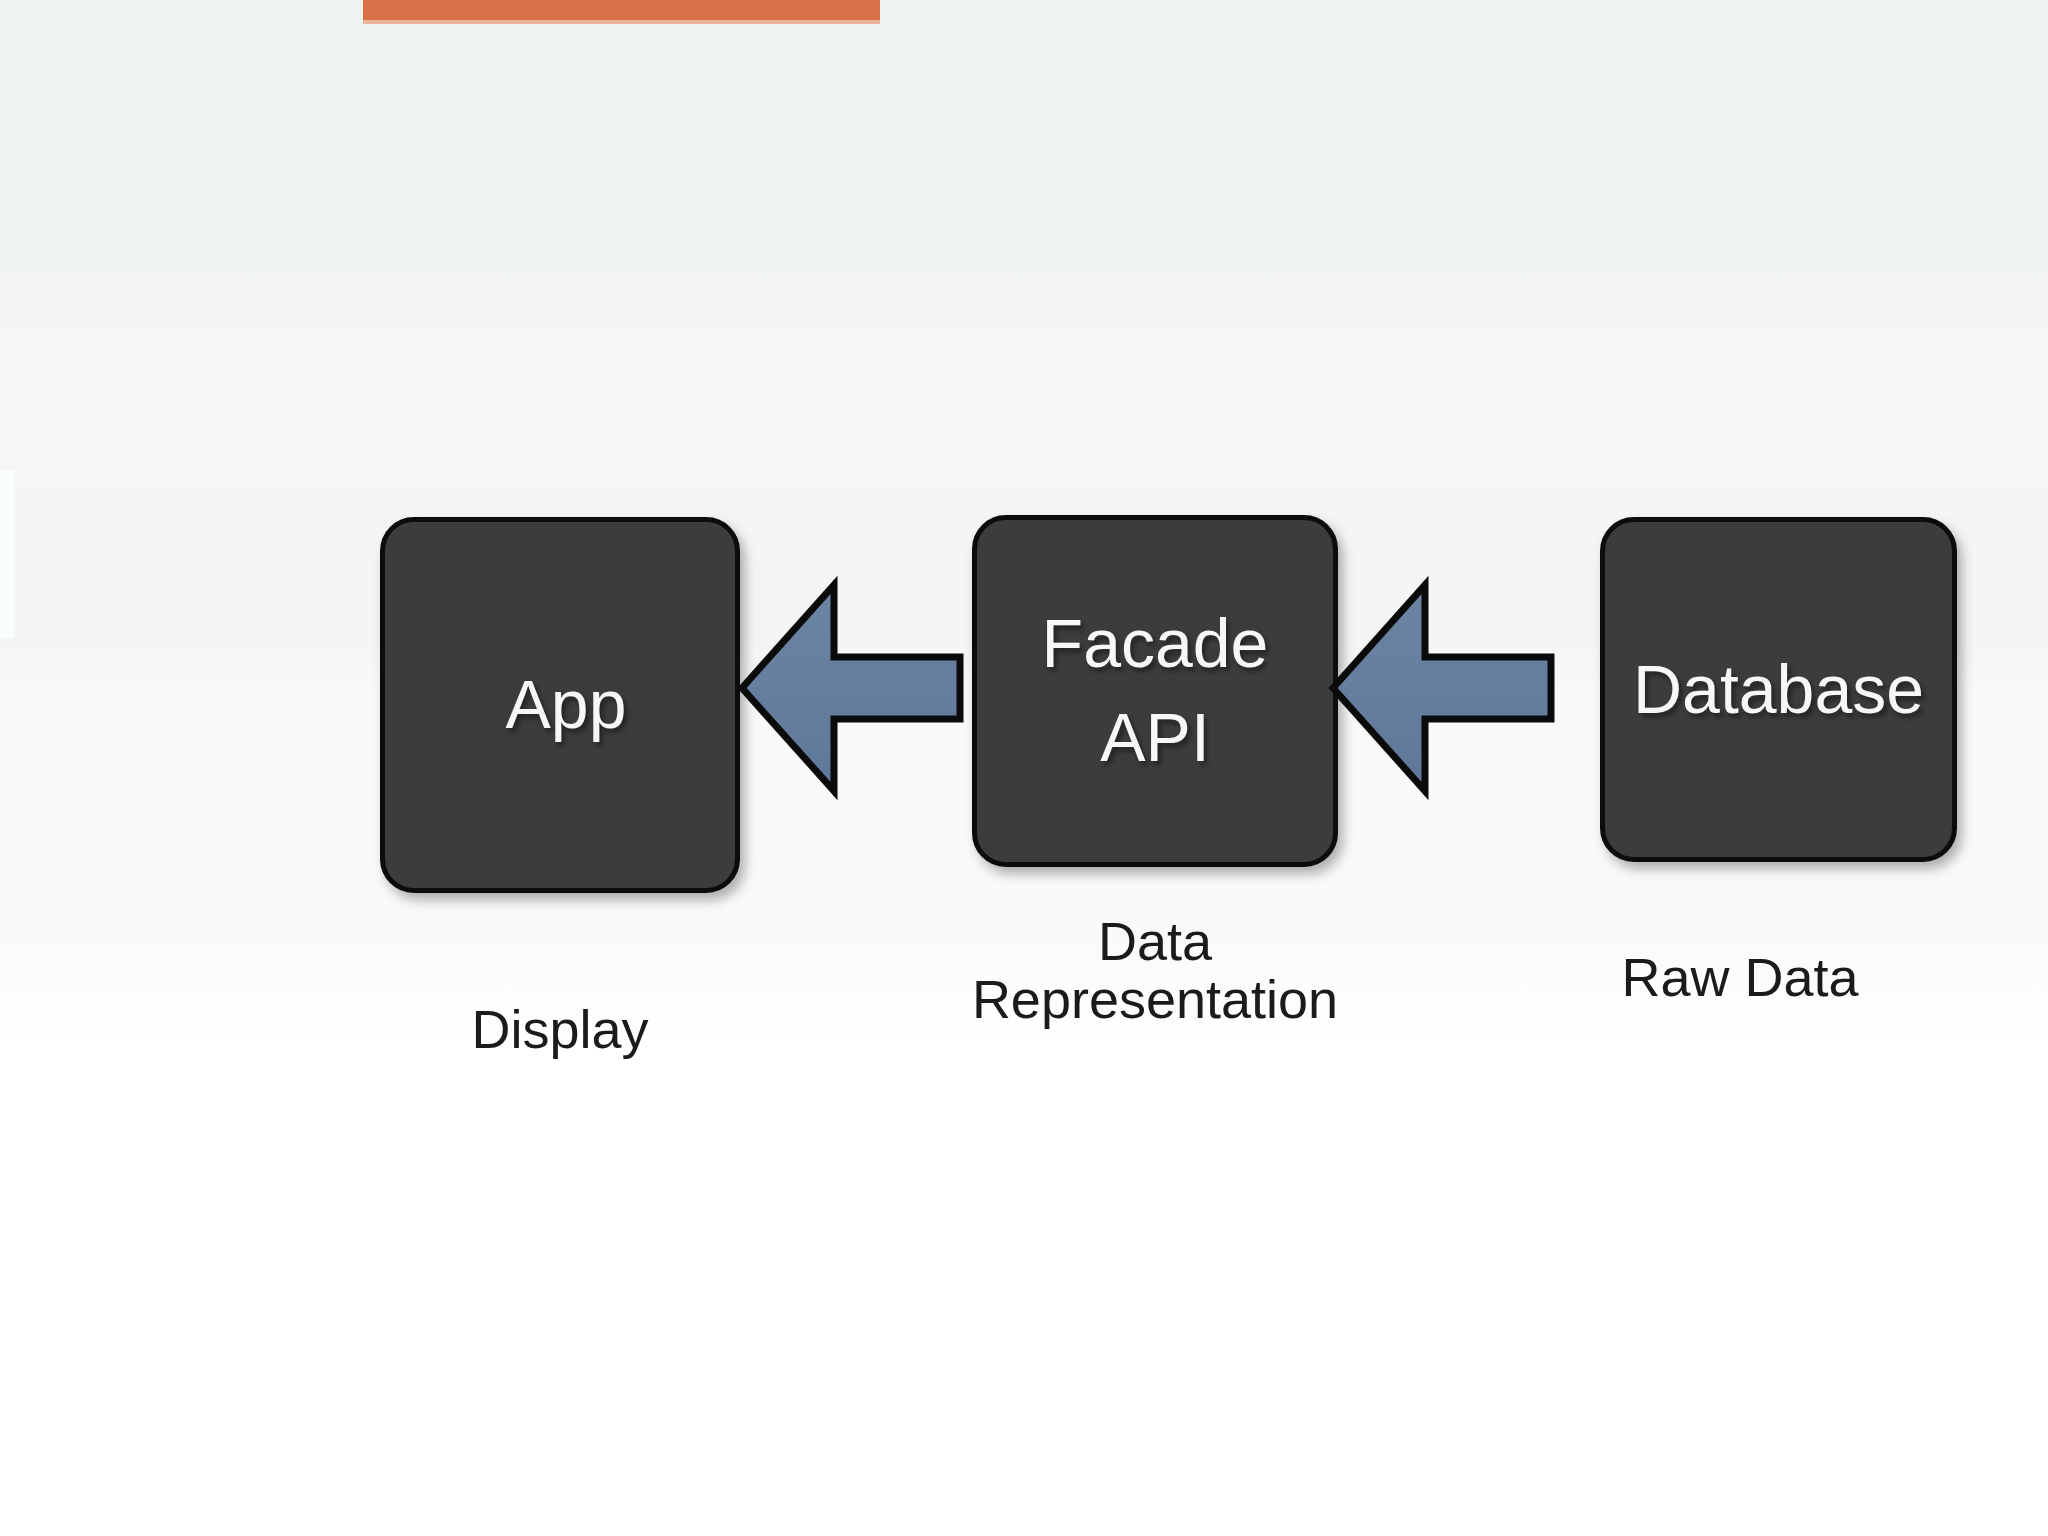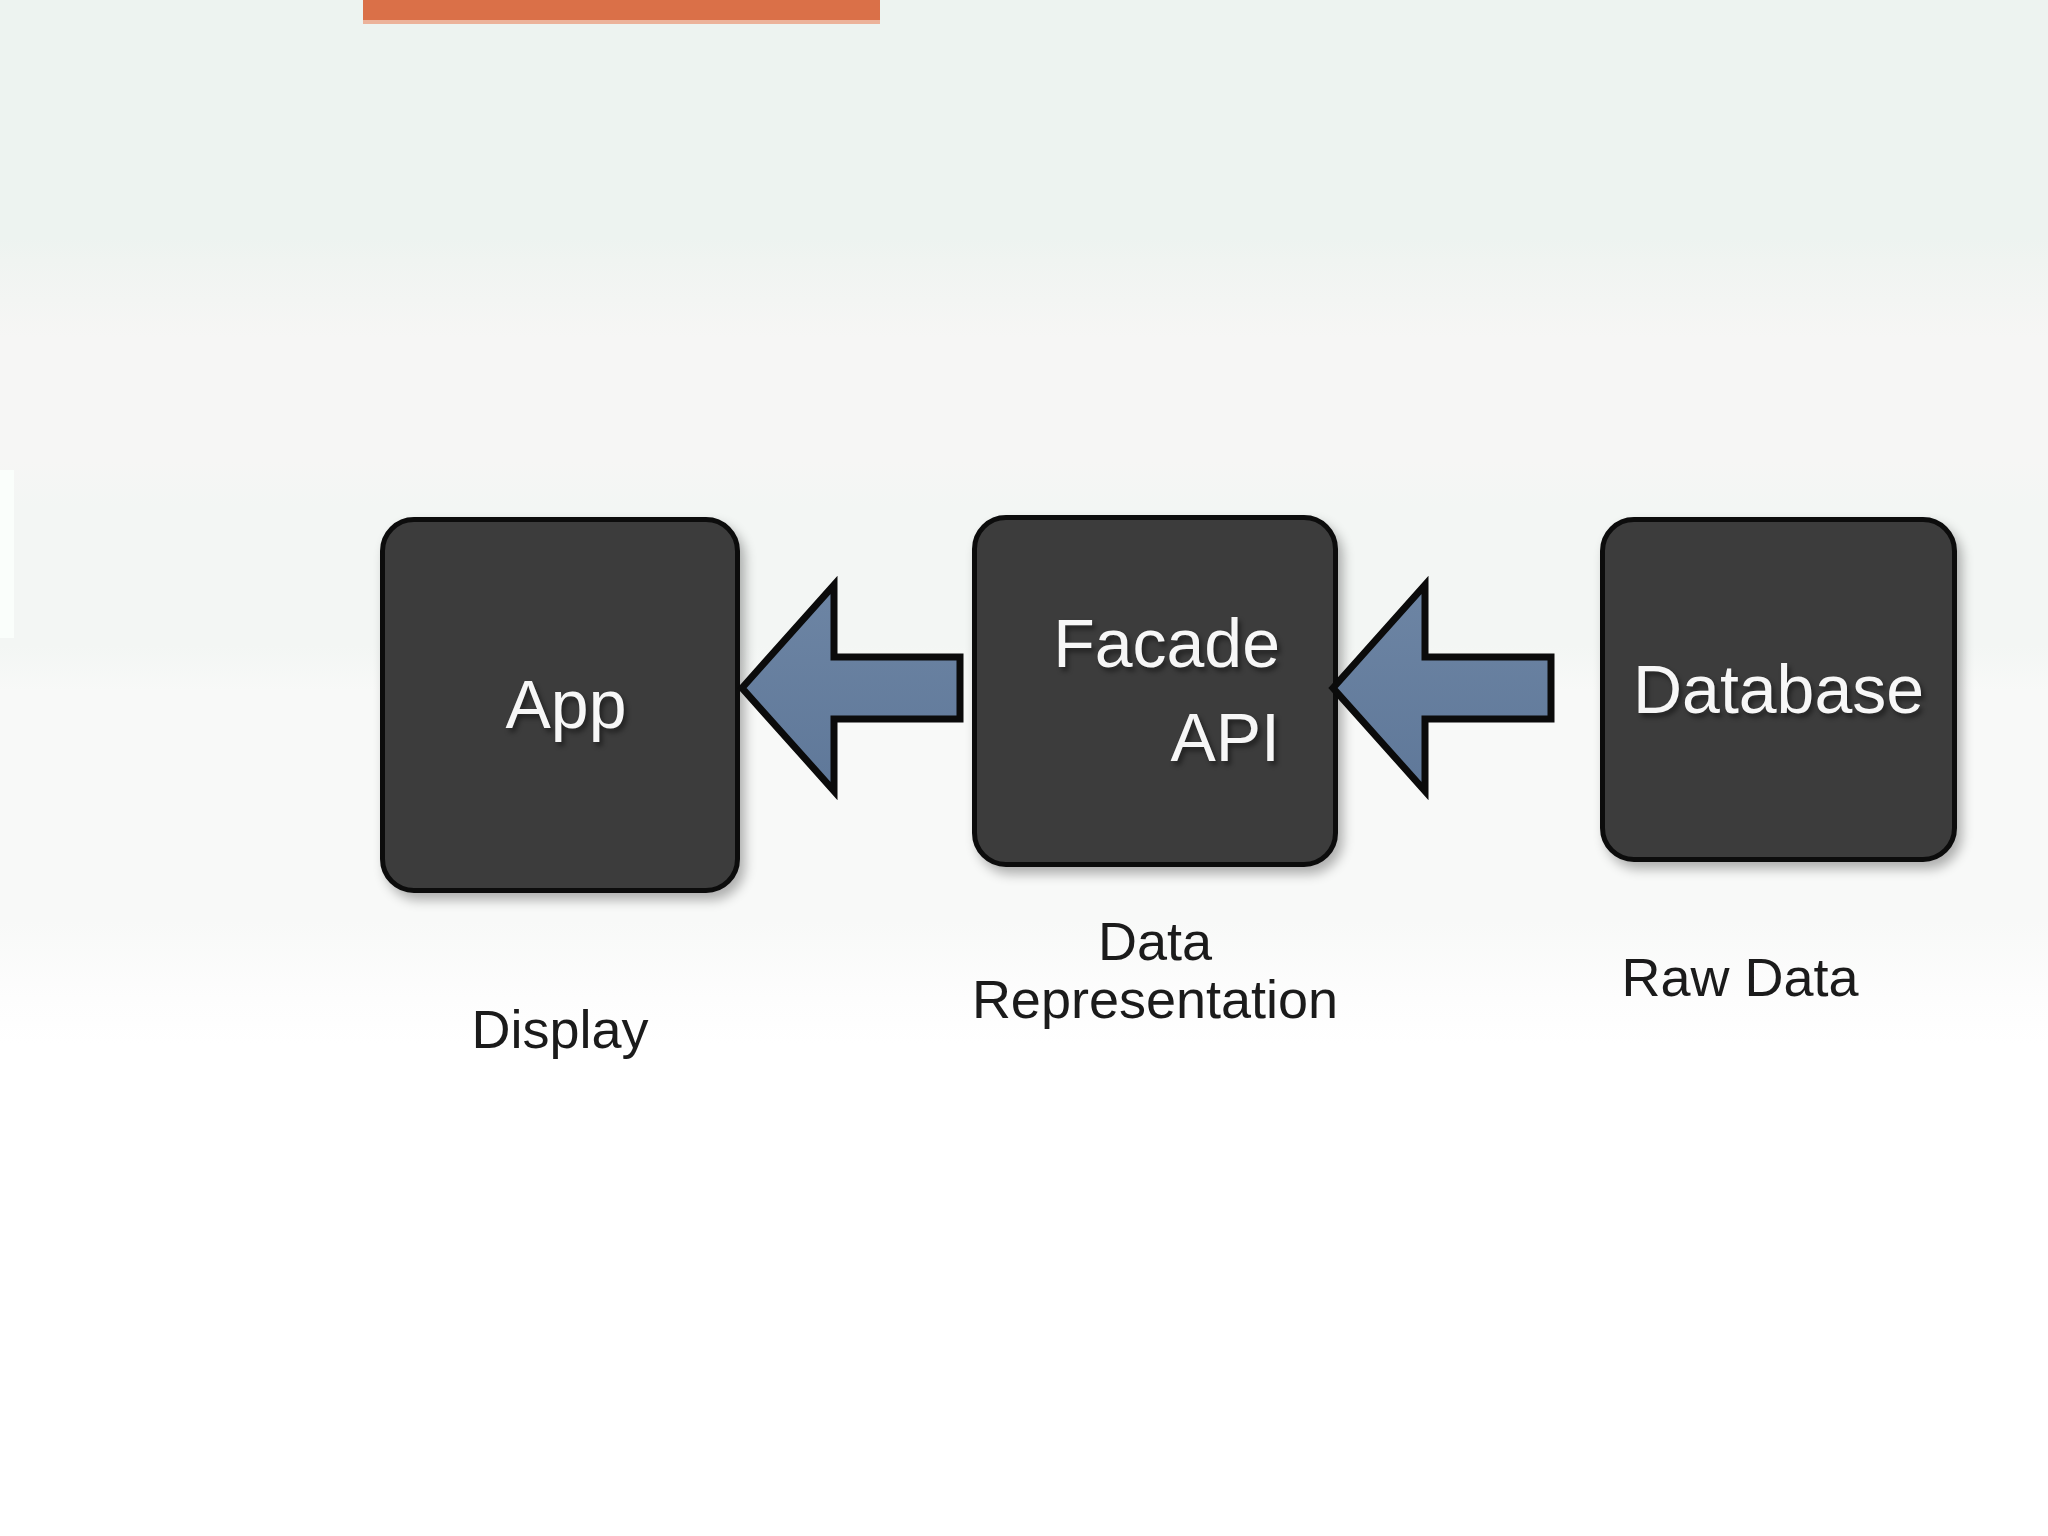--- a/index.html
+++ b/index.html
@@ -47,21 +47,21 @@
     display: flex;
     align-items: center;
     justify-content: center;
     color: #f7f7f7;
     font-size: 68px;
     line-height: 1.38;
     text-align: center;
     text-shadow: 3px 4px 5px rgba(0, 0, 0, 0.45);
   }
   .node-app      { left: 380px;  top: 517px; width: 360px; height: 376px; padding-left: 12px; }
-  .node-facade   { left: 972px;  top: 515px; width: 366px; height: 352px; text-align: right; }
+  .node-facade   { left: 972px;  top: 515px; width: 366px; height: 352px; }
   .node-database { left: 1560px; top: 517px; width: 357px; height: 345px; margin-left: 40px; }
   .node-facade .node-label { max-width: 250px; }
   .caption {
     position: absolute;
     width: 460px;
     text-align: center;
     font-size: 54px;
     line-height: 1.08;
     color: #1b1b1b;
   }

